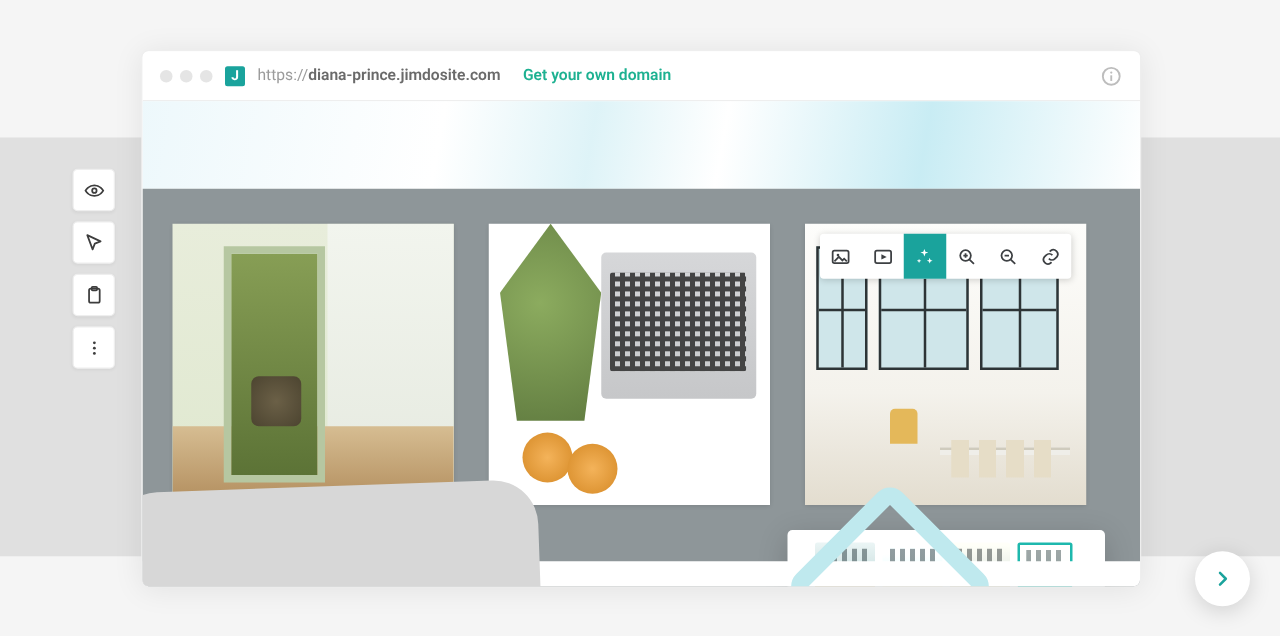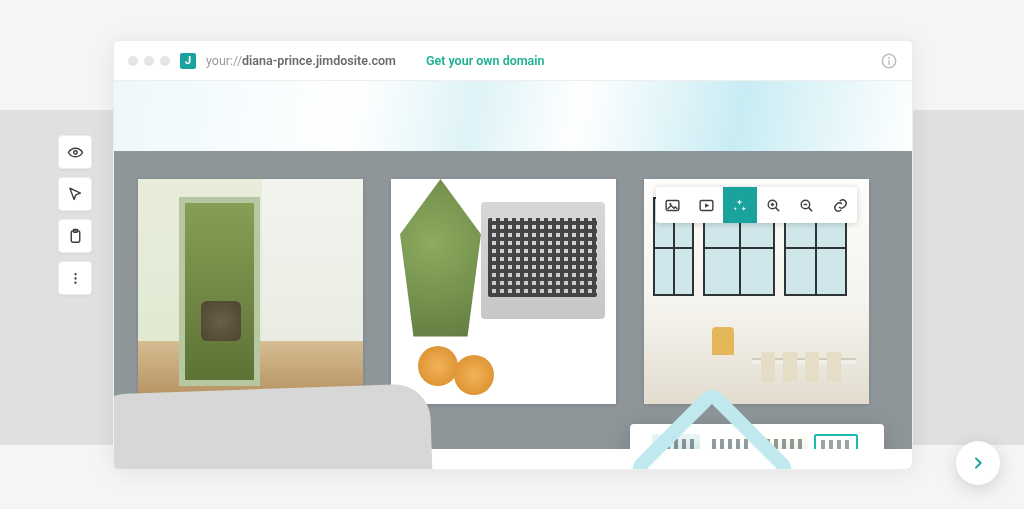--- a/index.html
+++ b/index.html
@@ -29,21 +29,21 @@
     gap: 10px;
   }
   .traffic { display: flex; gap: 6px; }
   .traffic span { width: 10px; height: 10px; border-radius: 50%; background: #e5e5e5; display: block; }
   .favicon {
     width: 16px; height: 16px; background: #1aa39c; border-radius: 2px;
     color: #fff; font-size: 11px; font-weight: 700; display: flex; align-items: center; justify-content: center;
   }
   .url { font-size: 12.5px; color: #9b9b9b; }
   .url b { color: #6a6a6a; font-weight: 600; }
-  .get-domain { font-size: 12.5px; color: #1db191; font-weight: 600; margin-left: 20px; cursor: pointer; }
+  .get-domain { font-size: 12.5px; color: #1db191; font-weight: 600; margin-left: 8px; cursor: pointer; }
   .info-icon { margin-left: auto; color: #bdbdbd; width: 18px; height: 18px; }
 
   
   .site-header {
     height: 70px;
     background: linear-gradient(100deg, #eaf7fb 0%, #ffffff 30%, #d8f1f6 45%, #ffffff 58%, #bfe9f2 78%, #ffffff 100%);
     opacity: 0.85;
   }
 
   
@@ -196,21 +196,21 @@
 
 <div class="browser">
   <div class="browser-chrome">
     <div class="traffic">
         <span></span>
         <span></span>
         <span></span>
       </div>
     <div class="favicon">J</div>
     <div class="url">
-      <span>your://</span><b>diana-prince.jimdosite.com</b>
+      <span>https://</span><b>diana-prince.jimdosite.com</b>
     </div>
     <a class="get-domain">Get your own domain</a>
     <svg class="info-icon" viewBox="0 0 24 24">
         <circle cx="12" cy="12" r="9" fill="none" stroke="currentColor" stroke-width="2"></circle>
         <circle cx="12" cy="8" r="1.2" fill="currentColor"></circle>
         <rect x="11" y="11" width="2" height="6" fill="currentColor"></rect>
       </svg>
   </div>
 
   <div class="site-header"></div>

